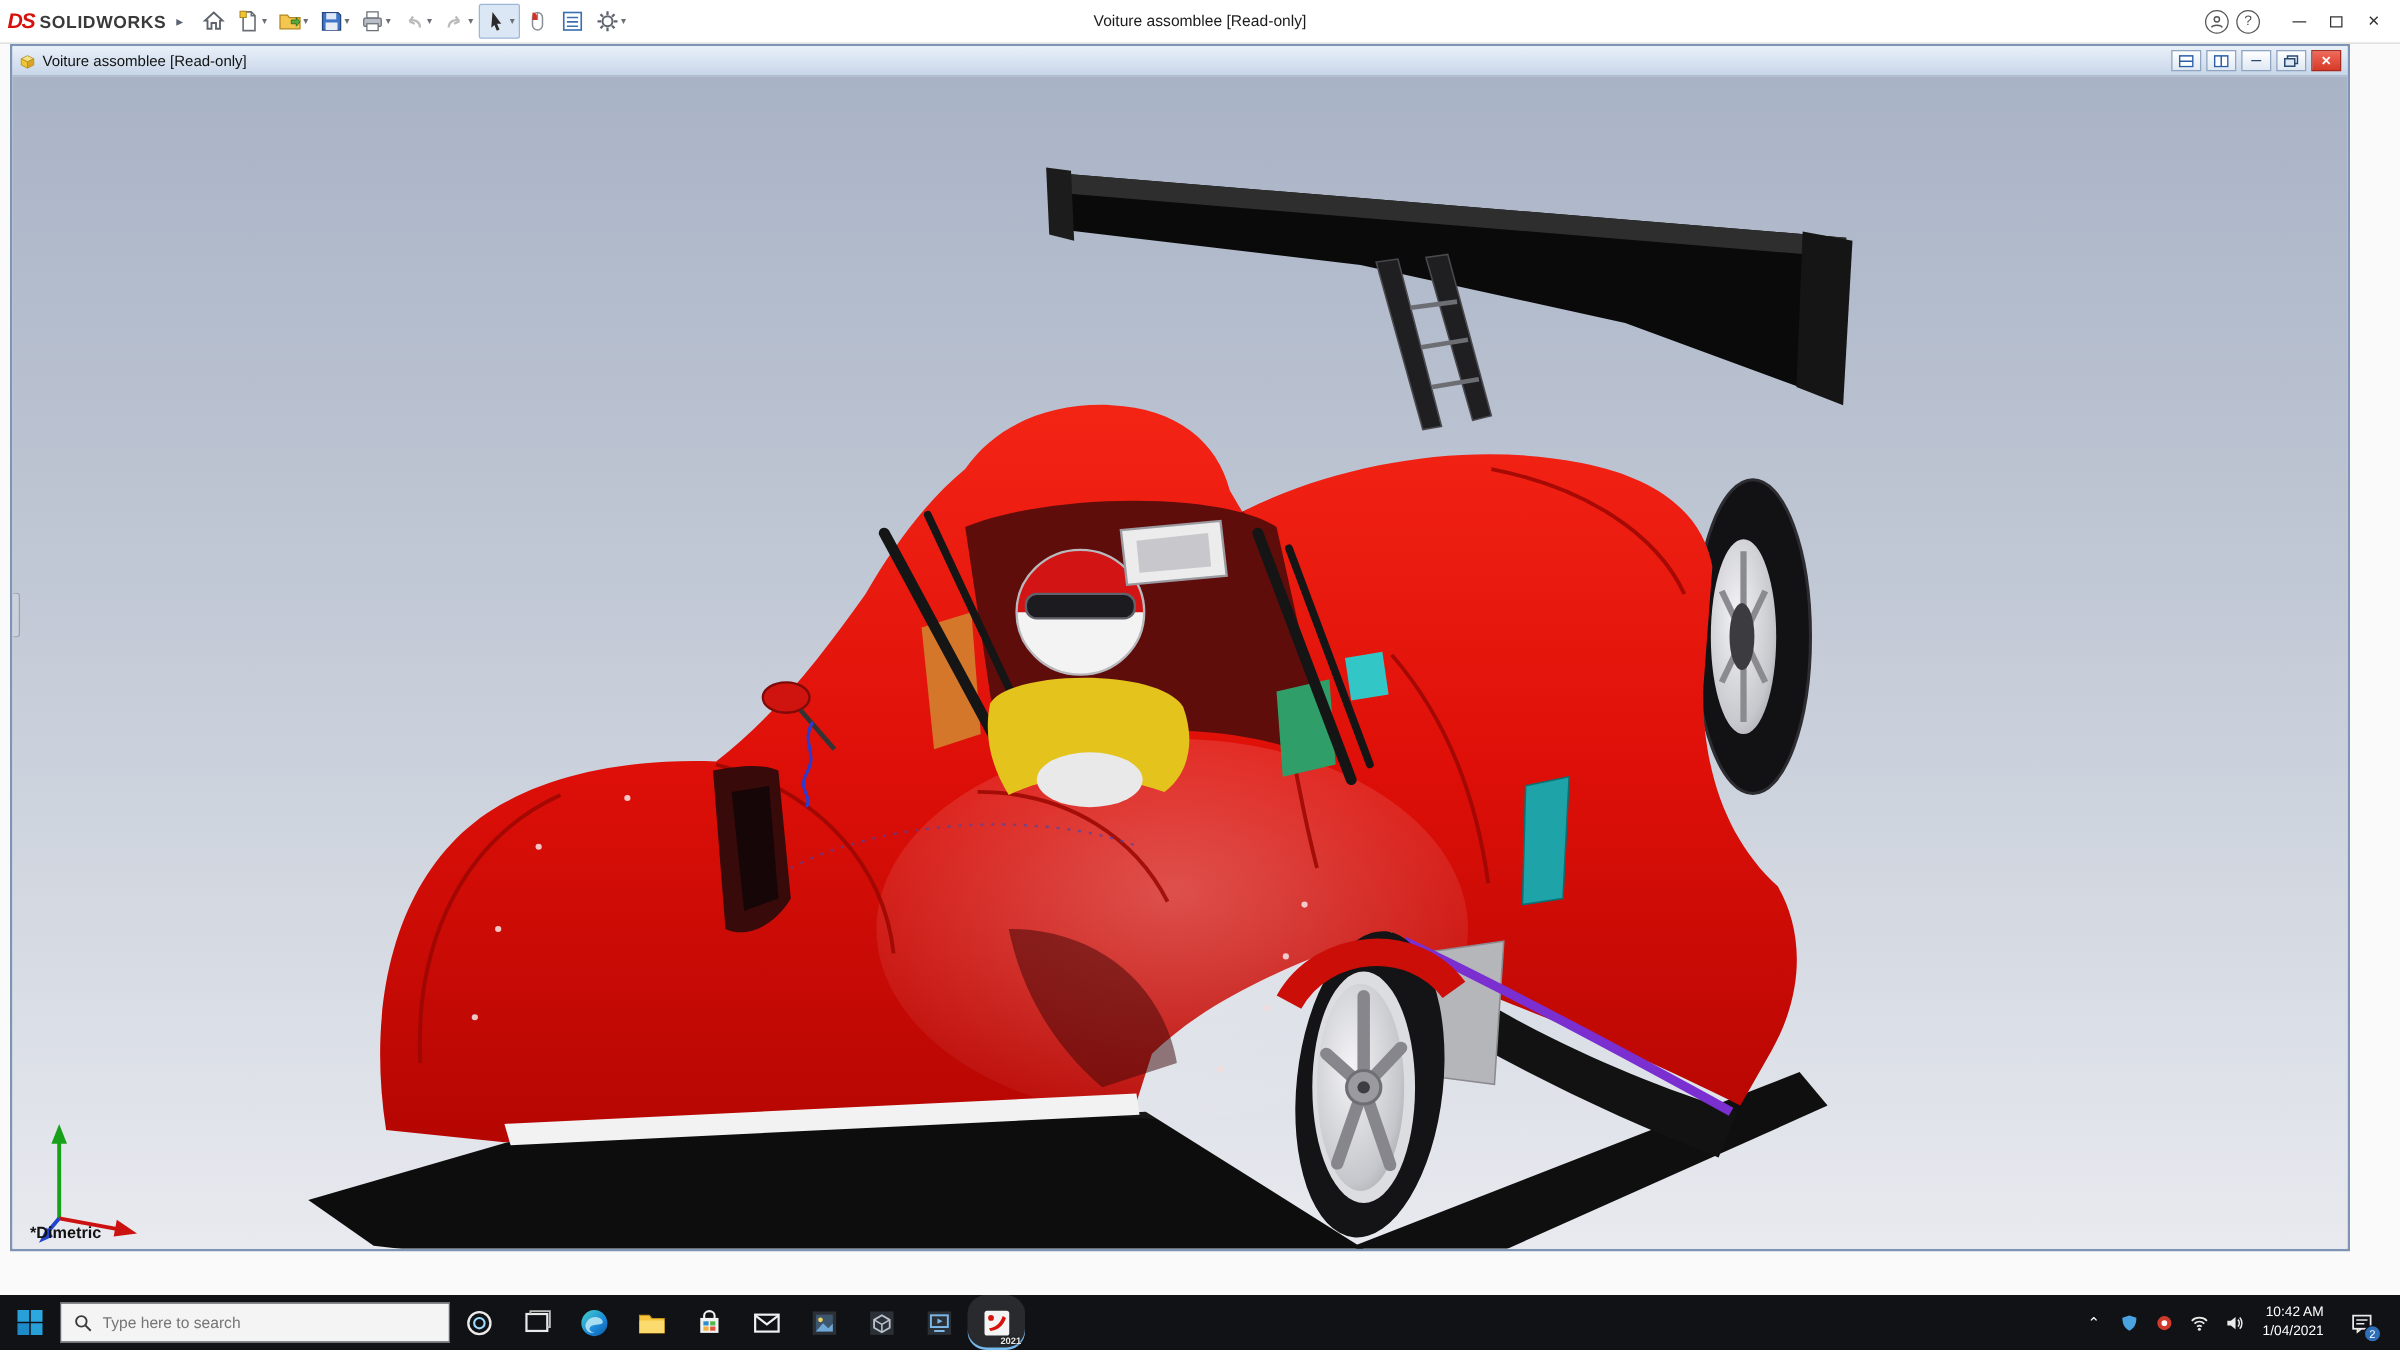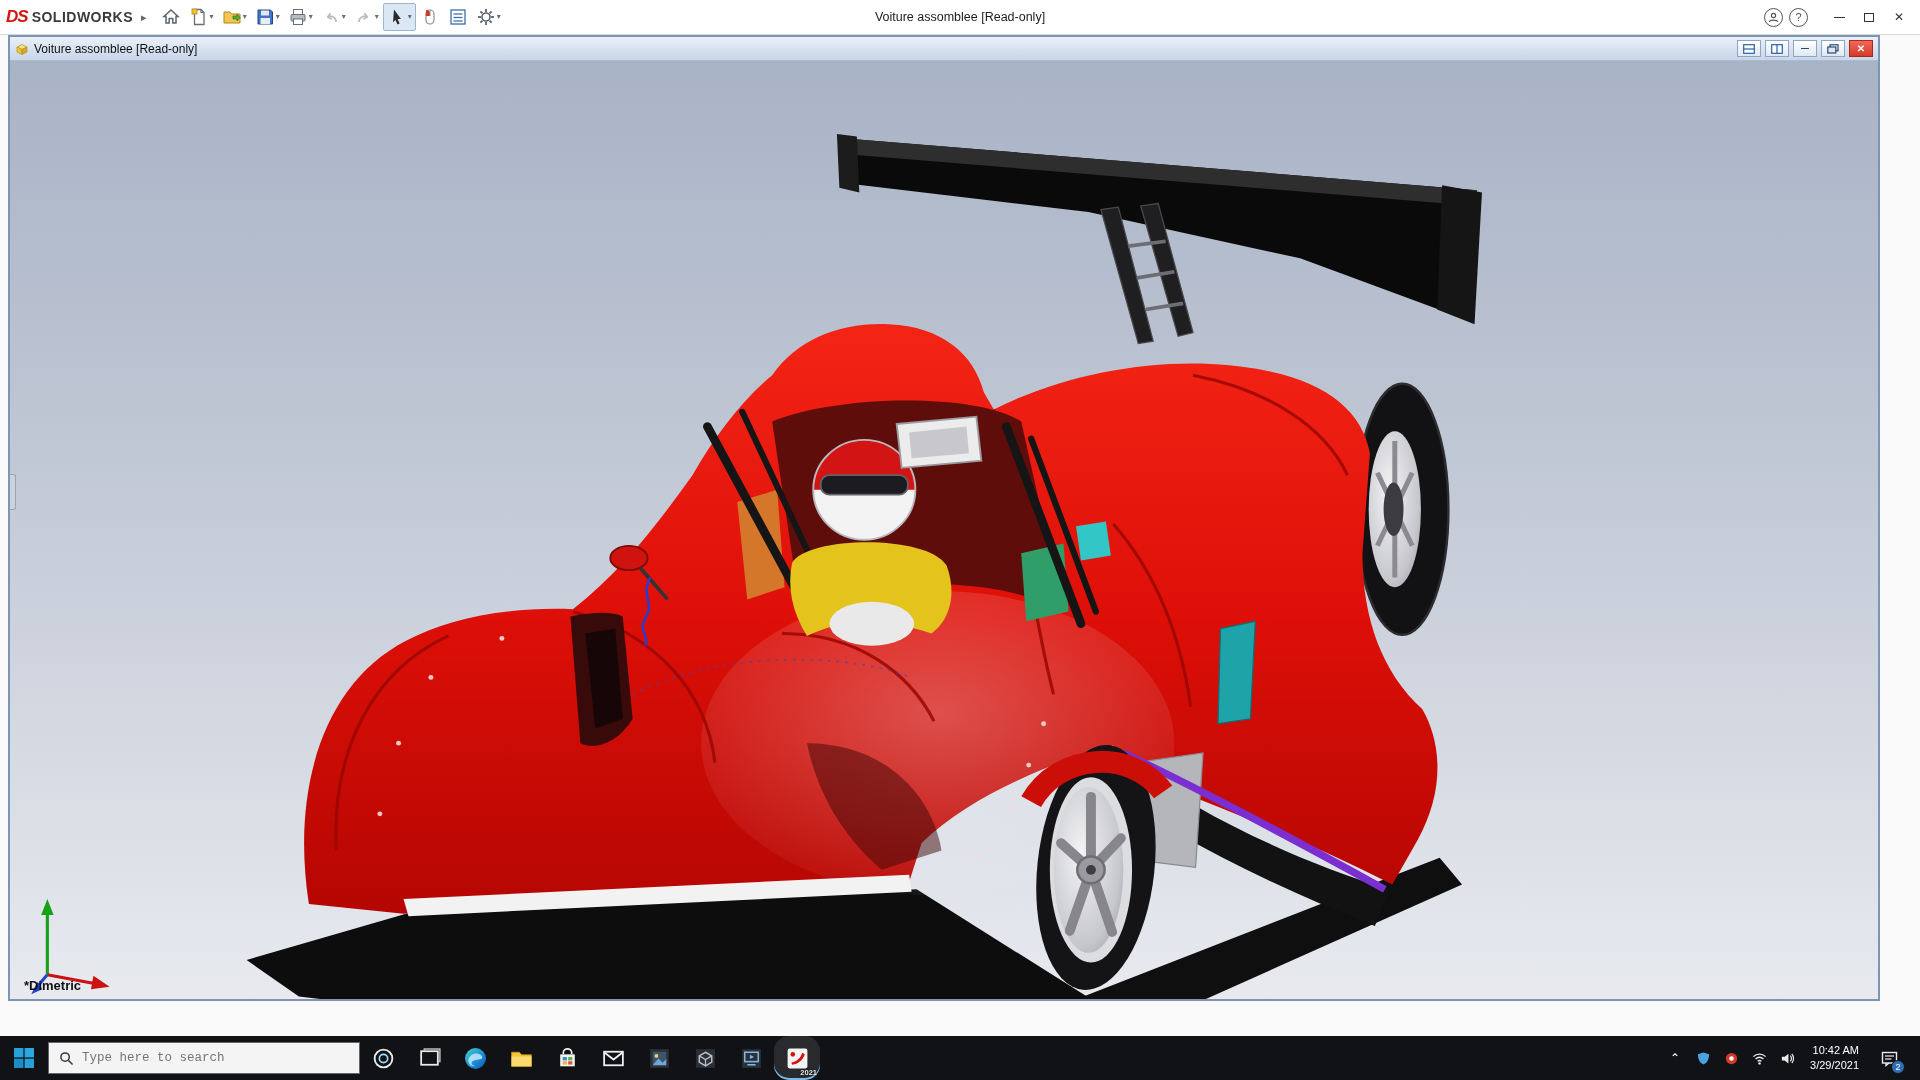--- a/index.html
+++ b/index.html
@@ -38,21 +38,21 @@
   .viewport svg.scene { position:absolute; inset:0; width:100%; height:100%; }
   .view-label { position:absolute; left:14px; bottom:6px; font-size:13px; font-weight:bold; color:#111; }
   .edge-splitter { position:absolute; left:0; top:44%; width:6px; height:36px; background:#ccd2db; border:1px solid #9aa3b1; border-left:none; border-radius:0 3px 3px 0; }
 
   
   .taskbar { height:44px; background:#101216; display:flex; align-items:stretch; color:#fff; }
   .task-btn { width:48px; display:flex; align-items:center; justify-content:center; }
   .task-btn svg { width:22px; height:22px; }
   .search-box { width:312px; margin:6px 0; background:#f4f4f4; border:1px solid #63666c; display:flex; align-items:center; gap:8px; padding:0 10px; }
   .search-box svg { width:15px; height:15px; flex:none; }
-  .search-box input { border:none; outline:none; background:transparent; font-size:12.5px; color:#333; width:100%; font-family:Liberation Mono, monospace; }
+  .search-box input { border:none; outline:none; background:transparent; font-size:12.5px; color:#333; width:100%; font-family:Liberation Sans, sans-serif; }
   .task-ic { width:46px; display:flex; align-items:center; justify-content:center; position:relative;border-radius:15px; }
   .task-ic svg { width:25px; height:25px; }
   .task-ic.active { background:rgba(255,255,255,0.10); box-shadow:inset 0 -2px 0 #76b9ed; }
   .sw-badge { position:absolute; right:3px; bottom:3px; font-size:7.5px; font-weight:bold; color:#e8e8e8; text-shadow:0 0 2px #000; }
   .tray { margin-left:auto; display:flex; align-items:center; gap:2px; padding-right:4px; }
   .tray-ic { width:26px; height:44px; display:flex; align-items:center; justify-content:center; font-size:12px; }
   .tray-ic svg { width:15px; height:15px; }
   .clock { text-align:right; font-size:11px; line-height:1.35; padding:0 8px; }
   .action-center { width:40px; height:44px; display:flex; align-items:center; justify-content:center; position:relative; }
   .action-center svg { width:17px; height:17px; }
@@ -492,21 +492,21 @@
         </svg>
     </div>
     <div class="tray-ic">
       <svg viewBox="0 0 16 16">
           <path d="M2 6 H5 L9 2.8 V13.2 L5 10 H2 Z" fill="#eaeaea"></path>
           <path d="M11 5 C12.6 6.6 12.6 9.4 11 11 M12.6 3.2 C15 5.8 15 10.2 12.6 12.8" fill="none" stroke="#eaeaea" stroke-width="1.3"></path>
         </svg>
     </div>
     <div class="clock">
       <div>10:42 AM</div>
-      <div>3/29/2021</div>
+      <div>1/04/2021</div>
     </div>
     <div class="action-center">
       <svg viewBox="0 0 17 17">
           <rect x="1.5" y="2.5" width="14" height="10.5" fill="none" stroke="#eaeaea" stroke-width="1.4"></rect>
           <path d="M5 13 L5 15.5 L8 13" fill="none" stroke="#eaeaea" stroke-width="1.4"></path>
           <line x1="4" y1="6" x2="13" y2="6" stroke="#eaeaea" stroke-width="1.2"></line>
           <line x1="4" y1="9" x2="10.5" y2="9" stroke="#eaeaea" stroke-width="1.2"></line>
         </svg>
       <span class="ac-badge">2</span>
     </div>

